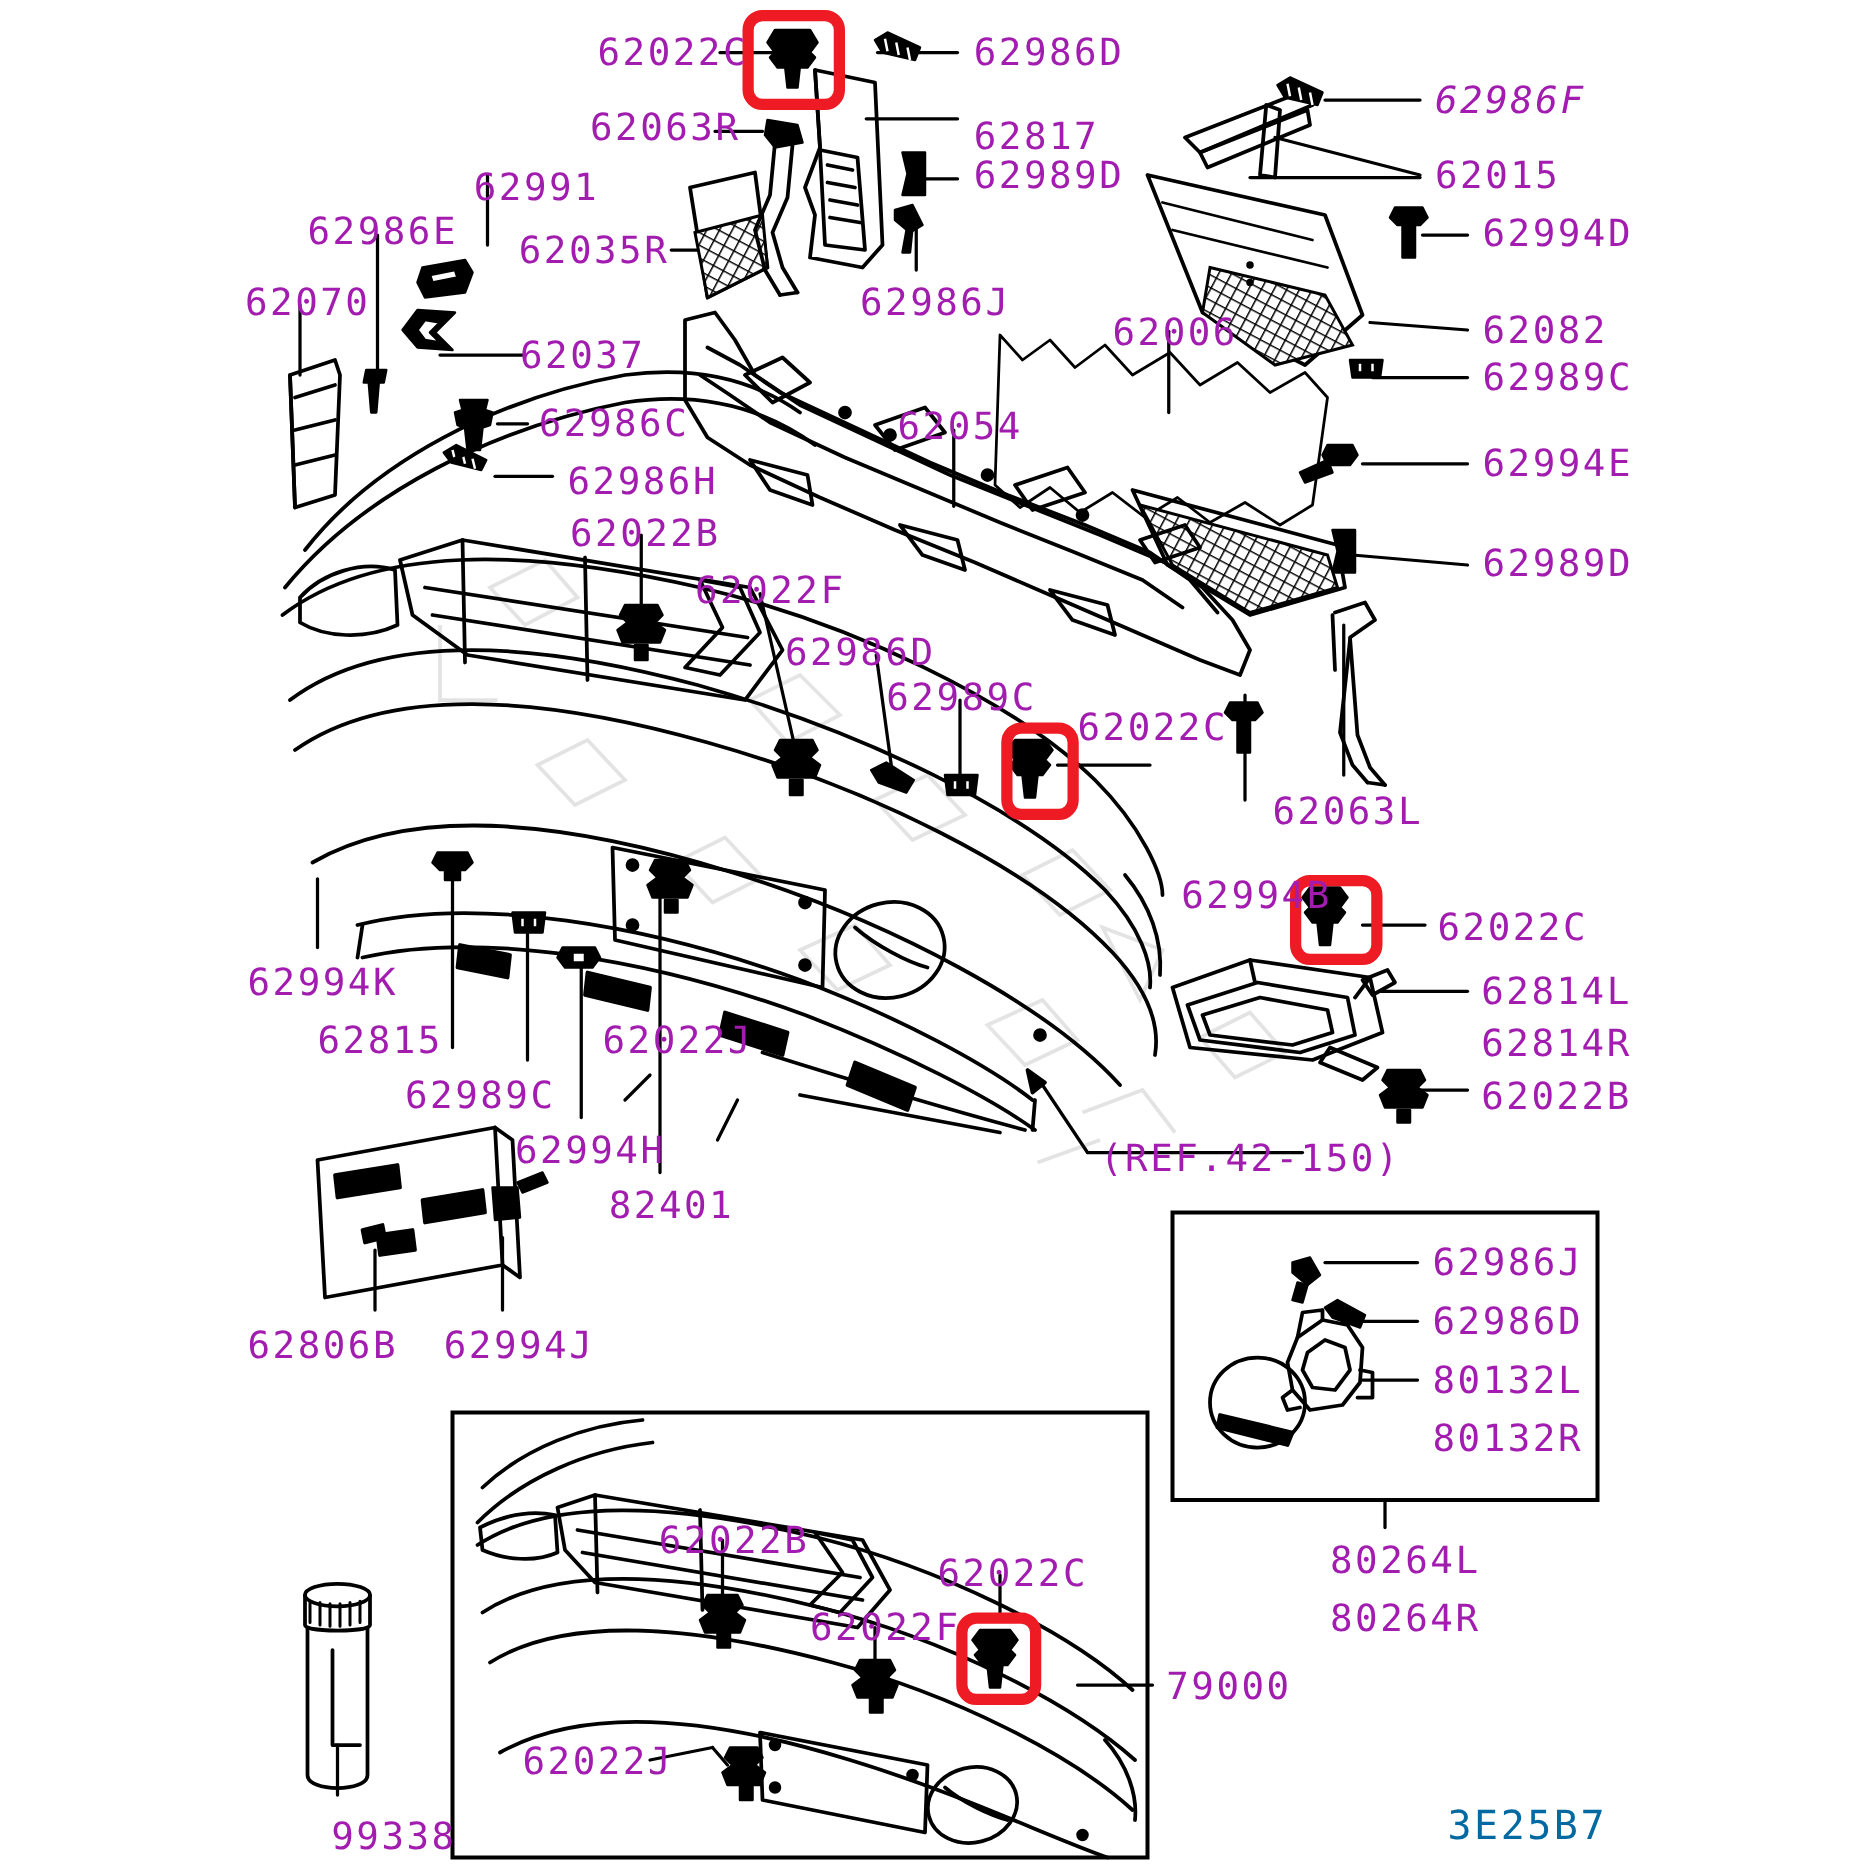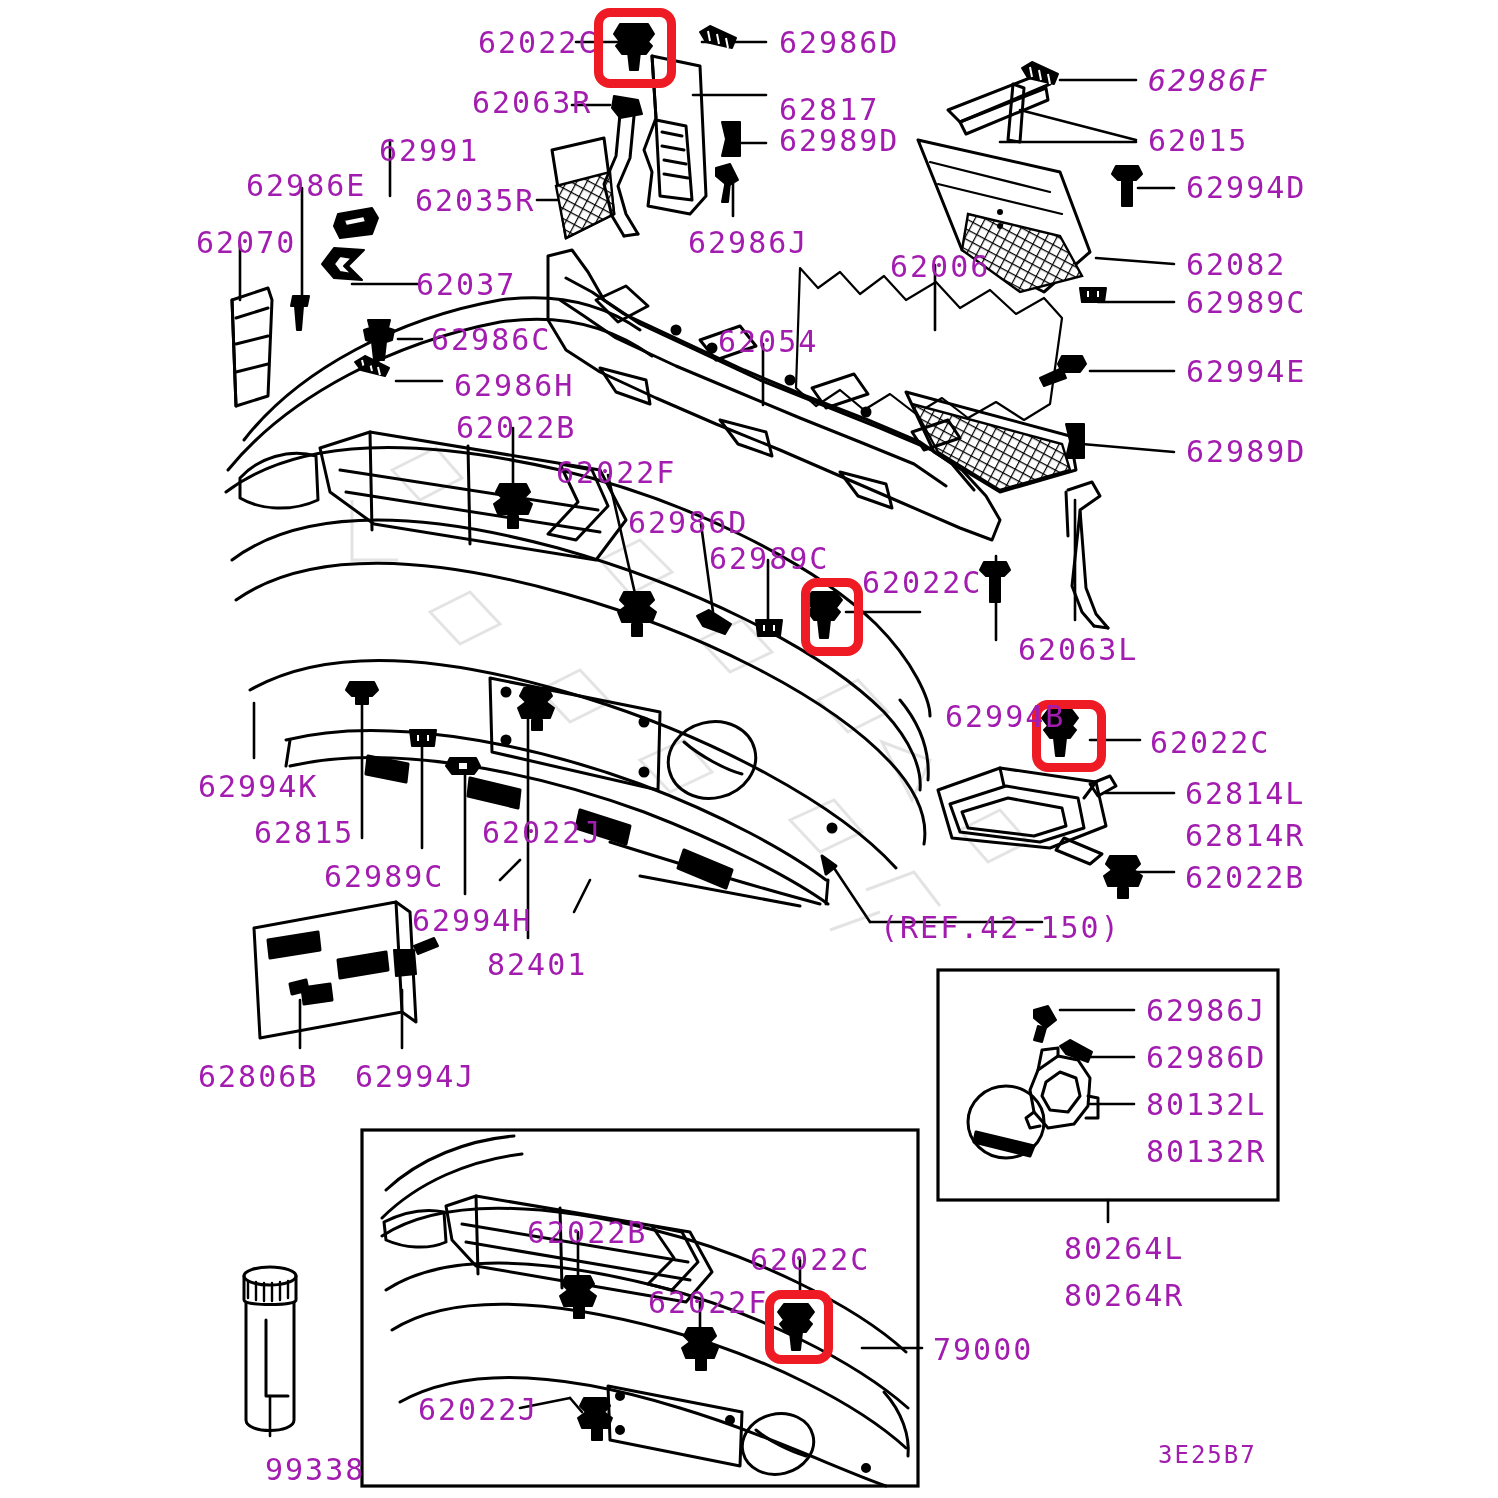--- a/index.html
+++ b/index.html
@@ -22,23 +22,23 @@
     font-size:30px;
     letter-spacing:2.0px;
     color:#a21caf;
     white-space:nowrap;
     line-height:1;
     font-weight:400;
   }
   .code{
     position:absolute;
     font-family:"DejaVu Sans Mono","Liberation Mono",monospace;
-    font-size:24px;
+    font-size:32px;
     letter-spacing:2px;
-    color:#a21caf;
+    color:#0369a1;
   }
   
   .hl{
     position:absolute;
     border:9px solid #ee1b24;
     border-radius:16px;
     box-sizing:border-box;
     background:transparent;
   }
 </style>

